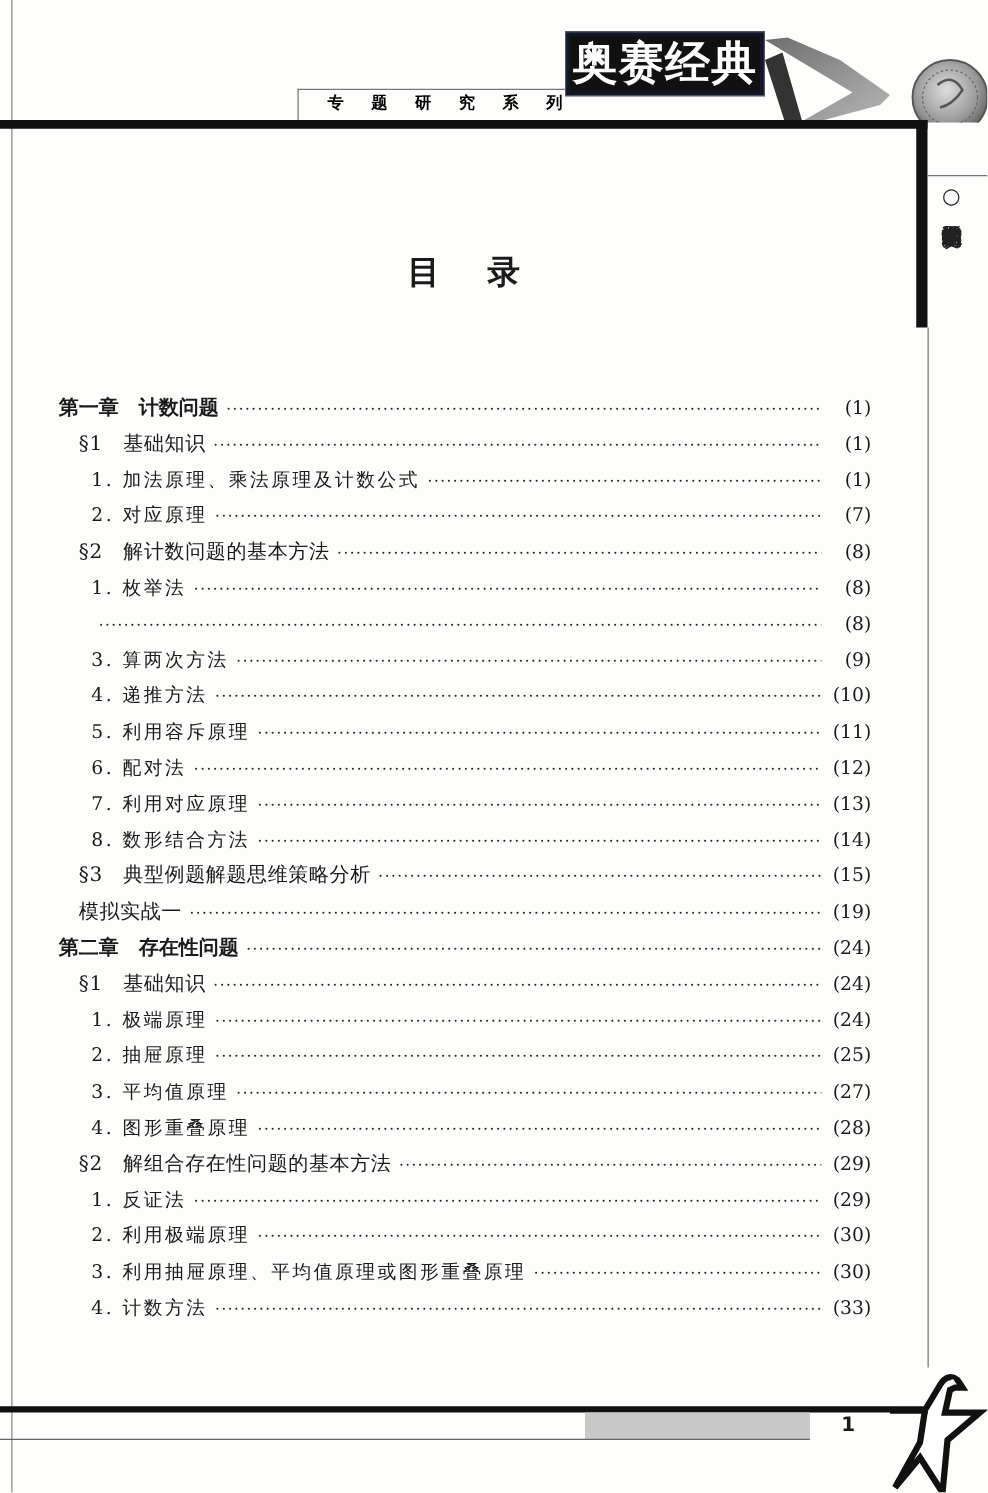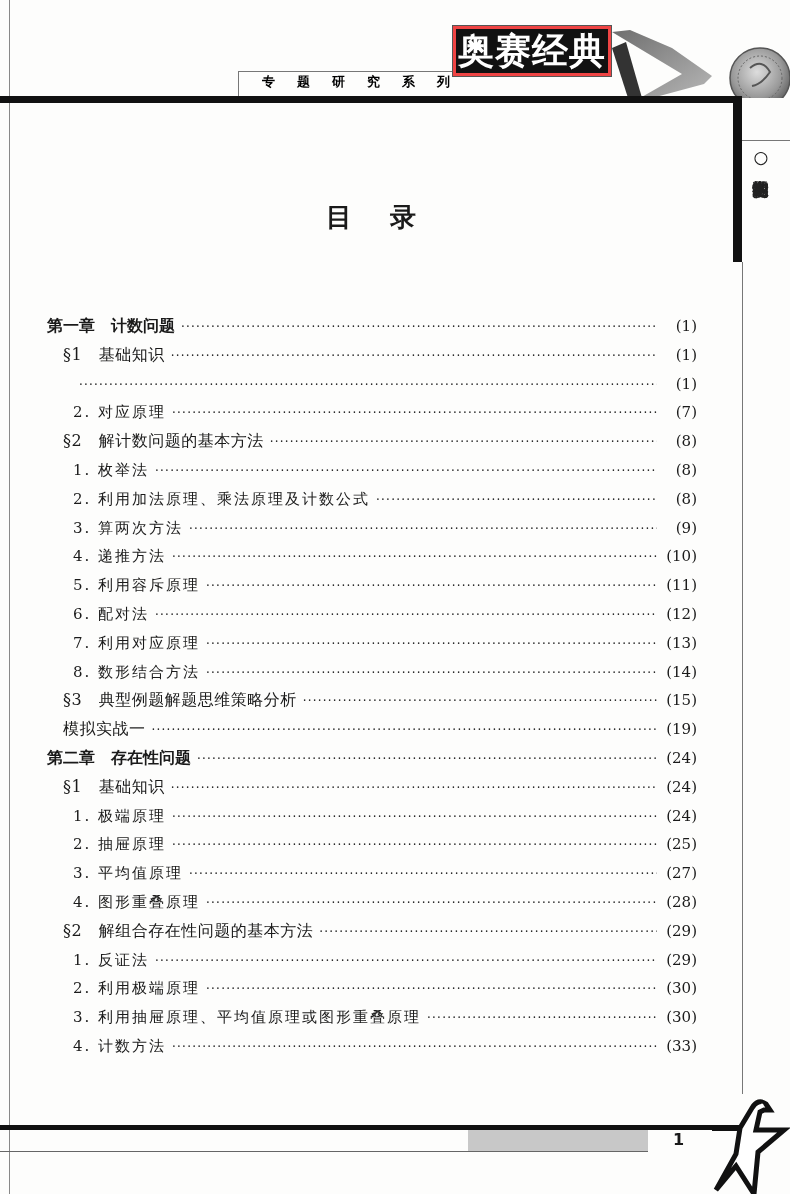--- a/index.html
+++ b/index.html
@@ -12,21 +12,21 @@
   .series-box {
     left: 238px; top: 71px; width: 226px; height: 25px;
     border-top: 1px solid #777; border-left: 1px solid #777;
   }
   .series-text {
     left: 262px; top: 73px; font-family: "DejaVu Sans", sans-serif;
     font-size: 13px; letter-spacing: 22px; color: #000000; font-weight: bold;
   }
   .brand {
     left: 452px; top: 25px; width: 160px; height: 52px;
-    background: #ef4444; border: 1px solid #555; padding: 3px; box-sizing: border-box;
+    background: #0f172a; border: 1px solid #555; padding: 3px; box-sizing: border-box;
   }
   .brand-inner {
     width: 100%; height: 100%; background: #111; color: #fff;
     font-family: "DejaVu Sans", sans-serif; font-weight: bold; font-size: 36px;
     line-height: 44px; text-align: center; letter-spacing: 1px;
   }
   .medal { left: 612px; top: 28px; width: 178px; height: 70px; }
   .top-bar { left: 0; top: 96px; width: 742px; height: 7px; background: #111; }
   .right-bar { left: 733px; top: 96px; width: 9px; height: 166px; background: #111; }
   .left-rule { left: 9px; top: 0; width: 1px; height: 1194px; background: #888; }
@@ -103,40 +103,40 @@
       <span class="label">第一章　计数问题</span>
       <span class="dots"></span>
       <span class="page">(1)</span>
     </div>
     <div class="row section lvl1">
       <span class="label">§1　基础知识</span>
       <span class="dots"></span>
       <span class="page">(1)</span>
     </div>
     <div class="row item lvl2">
+      <span class="label">1. 加法原理、乘法原理及计数公式</span>
       <span class="dots"></span>
       <span class="page">(1)</span>
     </div>
     <div class="row item lvl2">
       <span class="label">2. 对应原理</span>
       <span class="dots"></span>
       <span class="page">(7)</span>
     </div>
     <div class="row section lvl1">
       <span class="label">§2　解计数问题的基本方法</span>
       <span class="dots"></span>
       <span class="page">(8)</span>
     </div>
     <div class="row item lvl2">
       <span class="label">1. 枚举法</span>
       <span class="dots"></span>
       <span class="page">(8)</span>
     </div>
     <div class="row item lvl2">
-      <span class="label">2. 利用加法原理、乘法原理及计数公式</span>
       <span class="dots"></span>
       <span class="page">(8)</span>
     </div>
     <div class="row item lvl2">
       <span class="label">3. 算两次方法</span>
       <span class="dots"></span>
       <span class="page">(9)</span>
     </div>
     <div class="row item lvl2">
       <span class="label">4. 递推方法</span>

